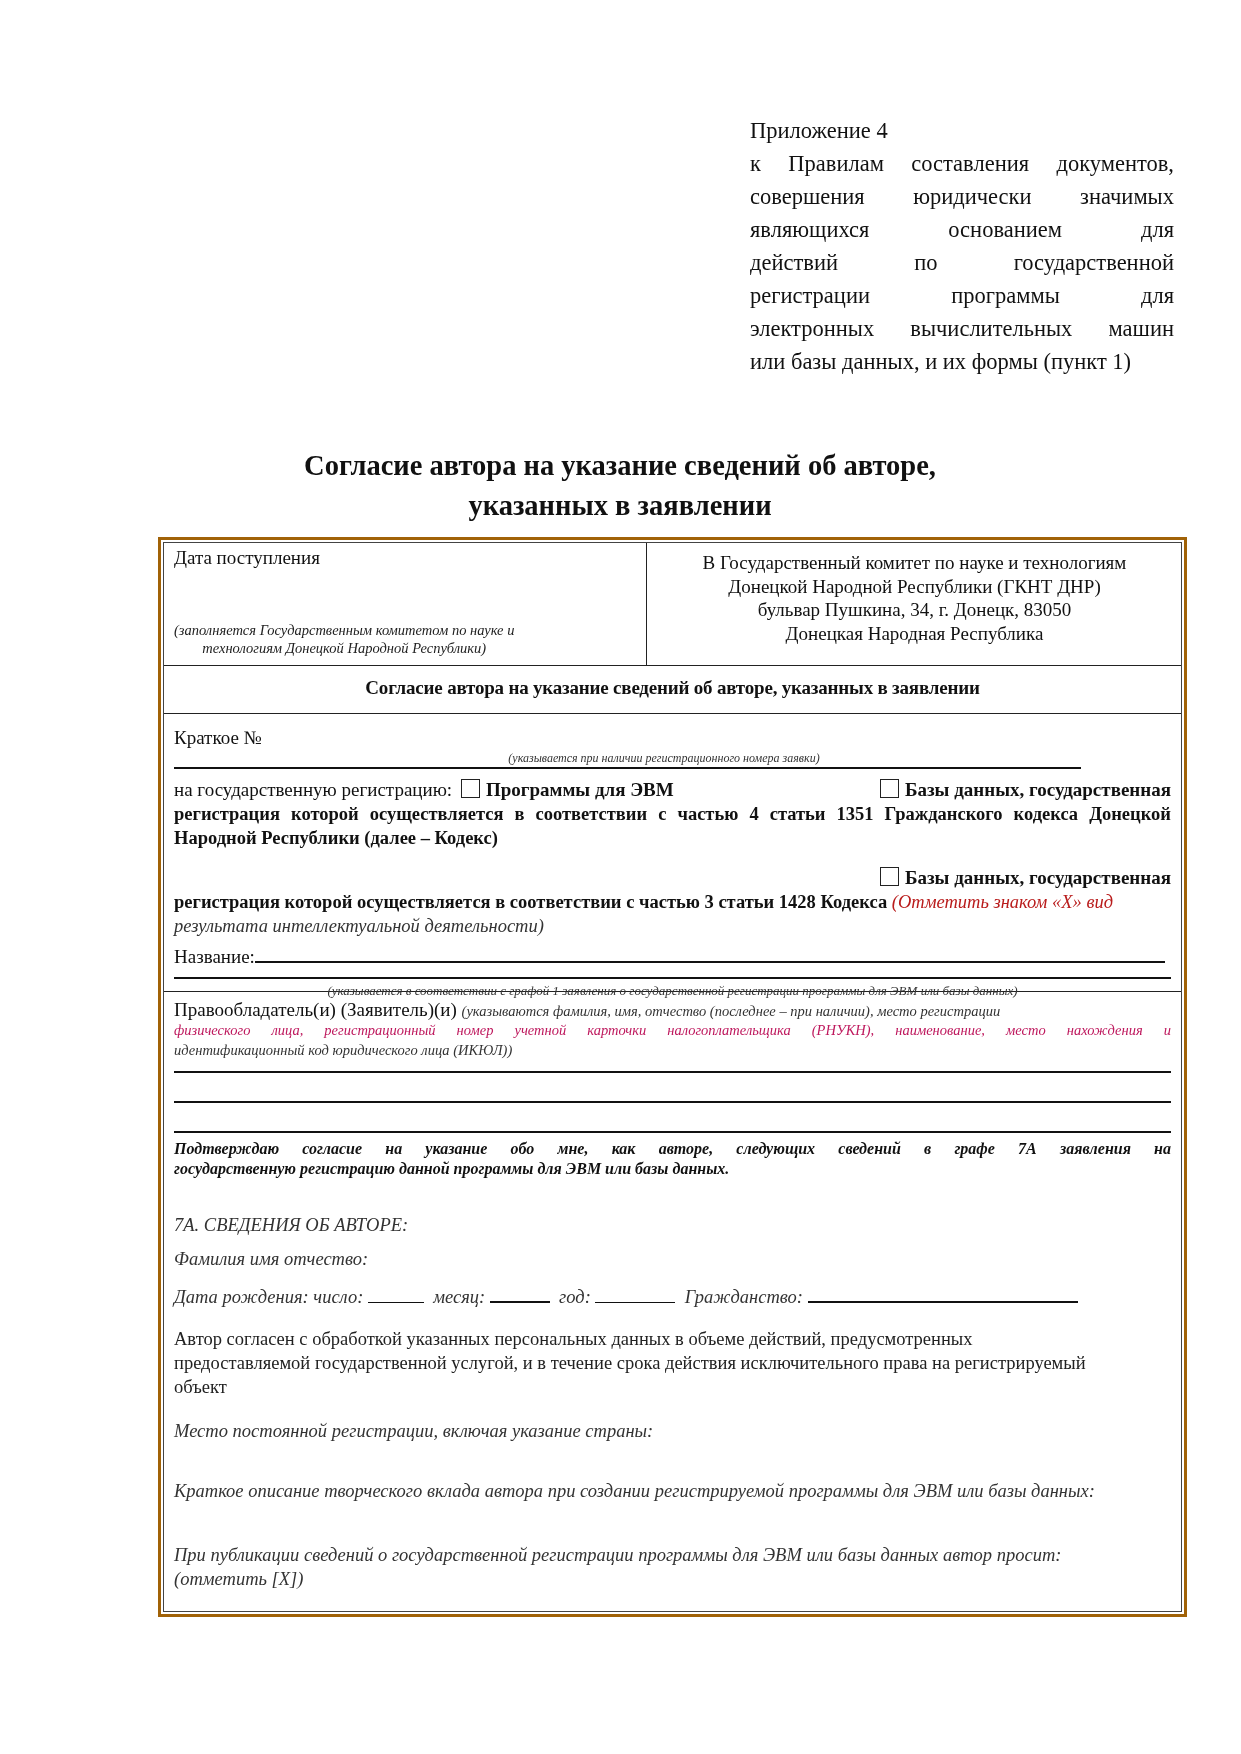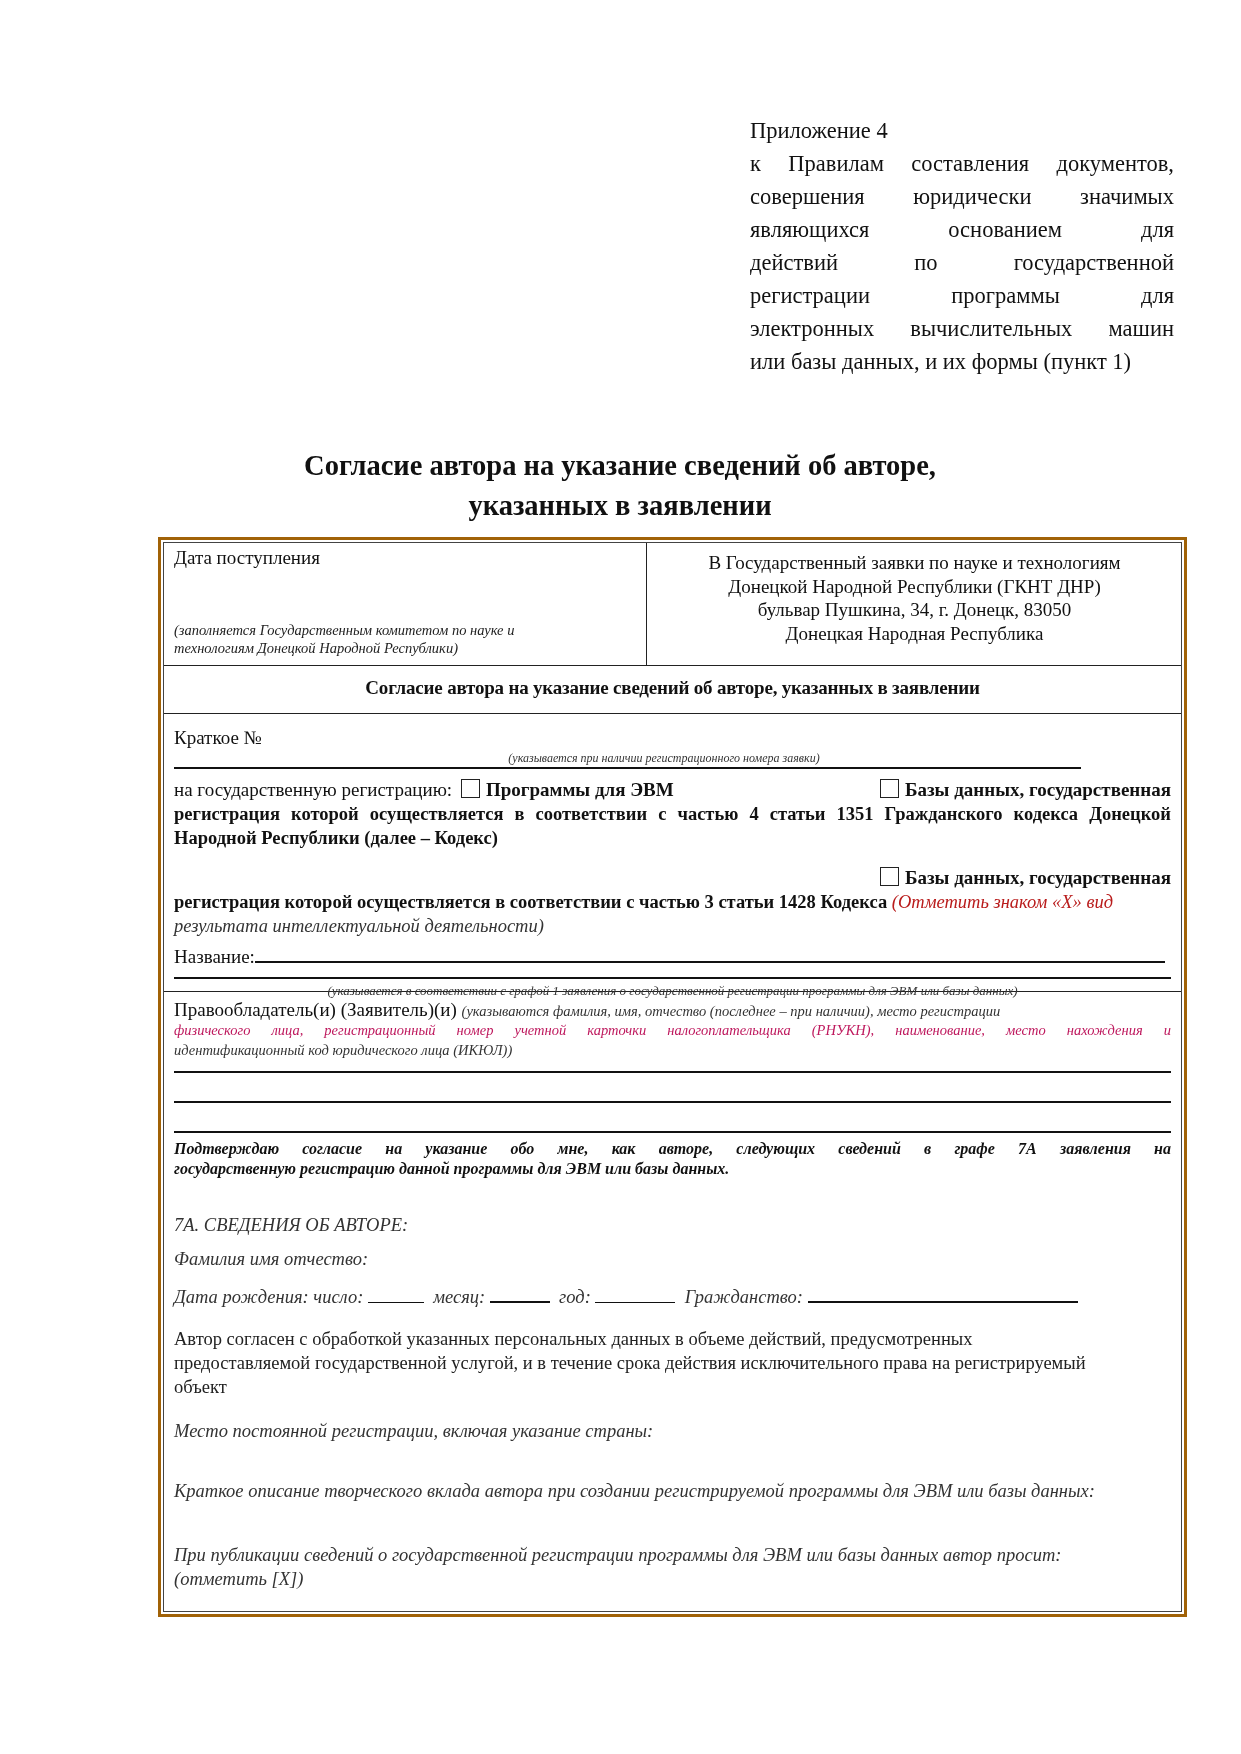--- a/index.html
+++ b/index.html
@@ -17,21 +17,21 @@
   .frame { position: absolute; left: 158px; top: 537px; width: 1029px; height: 1080px;
            border: 3px solid #a16207; box-sizing: border-box; }
   .frame-inner { position: absolute; left: 2px; top: 2px; right: 2px; bottom: 2px;
                  border: 1px solid #444; }
 
   .row { position: absolute; left: 0; right: 0; }
   .hdr { top: 0; height: 122px; border-bottom: 1.5px solid #222; }
   .hdr .left { position: absolute; left: 0; top: 0; width: 482px; height: 100%; border-right: 1.5px solid #222; }
   .hdr .right { position: absolute; left: 484px; right: 0; top: 0; height: 100%; }
   .date-label { position: absolute; left: 10px; top: 4px; font-size: 19px; }
-  .date-note { position: absolute; left: 10px; top: 78px; font-size: 14.5px; font-style: italic; line-height: 18px; color: #222; }
+  .date-note { position: absolute; left: 10px; top: 78px; font-size: 14.5px; font-style: italic; line-height: 18px; color: #222; text-align: center; }
   .addr { position: absolute; left: 0; right: 0; top: 8px; text-align: center; font-size: 19px; line-height: 23.5px; }
 
   .sub { top: 122px; height: 48px; border-bottom: 1.5px solid #222; }
   .sub-title { position: absolute; left: 0; right: 0; top: 12px; text-align: center;
                font-weight: bold; font-size: 19px; letter-spacing: -0.2px; }
 
   .body { top: 172px; height: 276px; border-bottom: 1.5px solid #222; }
   .b-line { position: absolute; left: 10px; right: 10px; font-size: 19px; }
   .underline { display: inline-block; border-bottom: 2px solid #111; vertical-align: baseline; }
   .tiny-note { position: absolute; font-size: 12px; font-style: italic; color: #333; text-align: center; }
@@ -69,21 +69,21 @@
     <div class="row hdr">
       <div class="left">
         <div class="date-label">Дата поступления</div>
         <div class="date-note">
           <div>(заполняется Государственным комитетом по науке и</div>
           <div>технологиям Донецкой Народной Республики)</div>
         </div>
       </div>
       <div class="right">
         <div class="addr">
-          <div>В Государственный заявки по науке и технологиям</div>
+          <div>В Государственный комитет по науке и технологиям</div>
           <div>Донецкой Народной Республики (ГКНТ ДНР)</div>
           <div>бульвар Пушкина, 34, г. Донецк, 83050</div>
           <div>Донецкая Народная Республика</div>
         </div>
       </div>
     </div>
 
     <div class="row sub">
       <div class="sub-title">Согласие автора на указание сведений об авторе, указанных в заявлении</div>
     </div>

